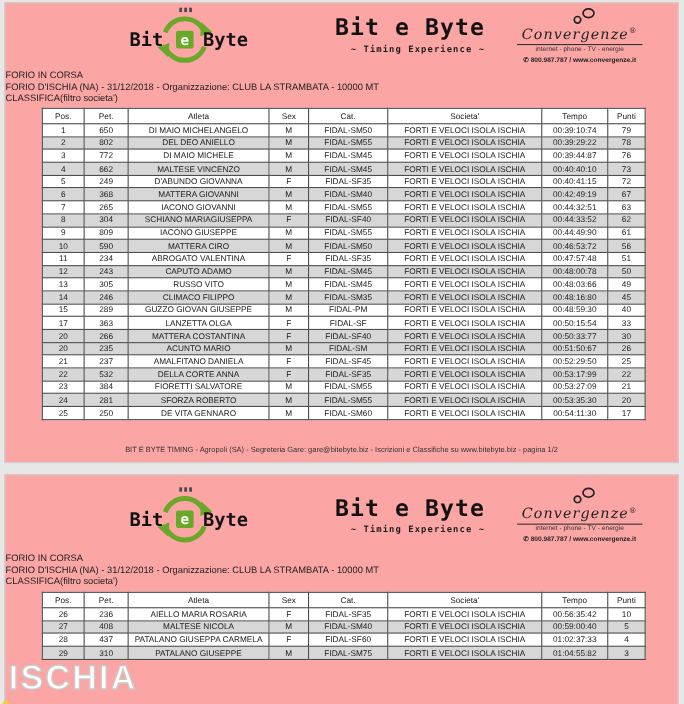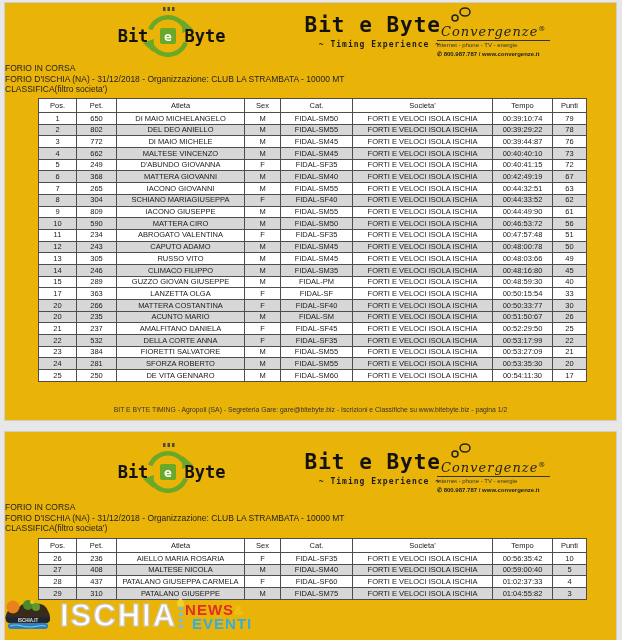--- a/index.html
+++ b/index.html
@@ -1,30 +1,30 @@
 <!DOCTYPE html>
 <html><head>
 <meta charset="utf-8">
 <style>
   html,body{margin:0;padding:0;background:#e7e7e7;}
   *{box-sizing:border-box;}
   #screen{position:relative;width:622px;height:640px;background:#e7e7e7;overflow:hidden;
     font-family:"Liberation Sans",sans-serif;color:#1a1a1a;}
-  .page{position:absolute;left:4px;width:613px;background:#eab308;border:1px solid #cfcfcf;}
+  .page{position:absolute;left:4px;width:613px;background:#fca5a5;border:1px solid #cfcfcf;}
   #page1{top:2px;height:419px;}
   #page2{top:431px;height:230px;}
 
   
   .logo-left{position:absolute;left:98px;top:3px;width:130px;height:54px;}
   .logo-center{position:absolute;left:236px;top:12px;width:200px;text-align:right;}
   .logo-center .bb-title{font-family:"DejaVu Sans Mono",monospace;font-weight:800;font-size:21px;
     letter-spacing:1px;color:#121212;line-height:1;}
   .logo-center .bb-sub{font-family:"DejaVu Sans Mono",monospace;font-weight:700;font-size:8px;
     color:#1d1d1d;margin-top:4px;letter-spacing:1px;}
-  .logo-right{position:absolute;left:432px;top:3px;width:160px;text-align:left;}
+  .logo-right{position:absolute;left:442px;top:3px;width:160px;text-align:center;}
   .conv-bubbles{height:16px;}
   .conv-name{font-family:"DejaVu Serif",serif;font-style:italic;font-size:13px;letter-spacing:1px;
     color:#222;border-bottom:1px solid #333;display:inline-block;padding:0 4px 1px;line-height:1.1;}
   .conv-name .reg{font-size:7px;vertical-align:super;}
   .conv-tag{font-size:6px;color:#333;margin-top:1px;}
   .conv-phone{font-size:6px;font-weight:bold;color:#222;margin-top:2px;}
 
   
   .race-block{position:absolute;left:0;width:100%;text-align:left;font-size:8.5px;line-height:10.5px;color:#222;}
   #page1 .race-block{top:60px;}
@@ -35,21 +35,21 @@
   #page1 .res-table{top:95px;}
   #page2 .res-table{top:106px;}
   .res-table th,.res-table td{border:1px solid #4d4d4d;font-weight:normal;font-size:7.5px;
     text-align:center;padding:0;line-height:1;height:11.7px;overflow:hidden;white-space:nowrap;color:#1a1a1a;}
   .res-table th{height:14px;}
   .res-table tr.shaded td{background:#d7d7d7;}
 
   .page-footer{position:absolute;left:0;top:403px;width:100%;text-align:center;font-size:6.8px;color:#333;}
 
   
-  #watermark{position:absolute;left:2px;top:597px;height:42px;display:flex;align-items:flex-start;}
+  #watermark{position:absolute;left:2px;top:597px;height:42px;display:flex;align-items:flex-start;flex-direction:column;}
   .wm-ischia{font-size:31px;font-weight:bold;letter-spacing:2px;line-height:38px;
     color:#fdfdfd;-webkit-text-stroke:1.2px #c9c9c9;margin-left:6px;}
   .wm-candle{position:relative;width:4px;height:24px;margin:10px 2px 0 2px;
     background:repeating-linear-gradient(to bottom,#6ec1e4 0 3px,transparent 3px 6px);}
   .wm-candle::before{content:"";position:absolute;left:-2px;top:-8px;width:7px;height:8px;
     background:#f2d12e;border-radius:50% 50% 50% 50%/60% 60% 40% 40%;}
   .wm-right{margin-top:6px;line-height:13px;}
   .wm-news{font-size:15px;font-weight:bold;color:#e02d26;letter-spacing:1px;}
   .wm-amp{font-size:13px;font-weight:bold;color:#f0c419;}
   .wm-eventi{font-size:15px;font-weight:bold;color:#32aee0;letter-spacing:1px;margin-left:7px;}

